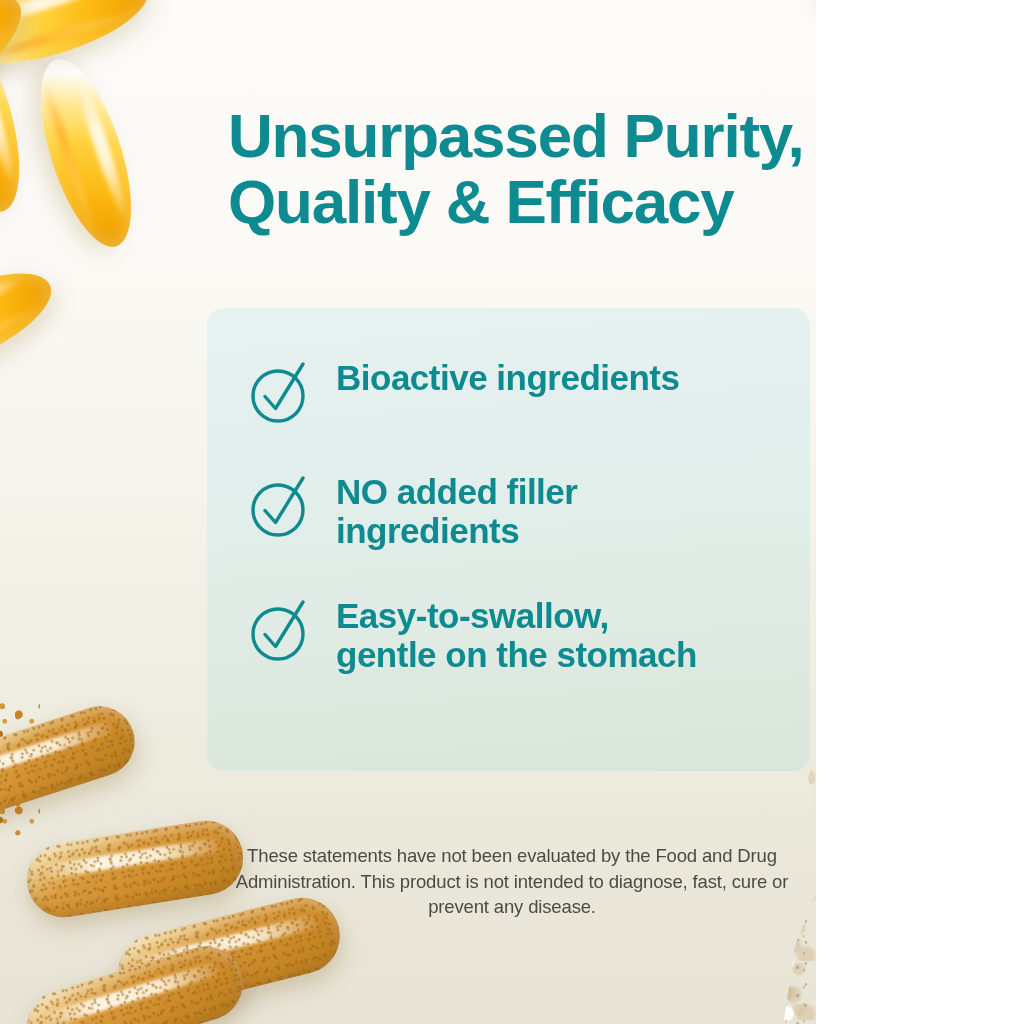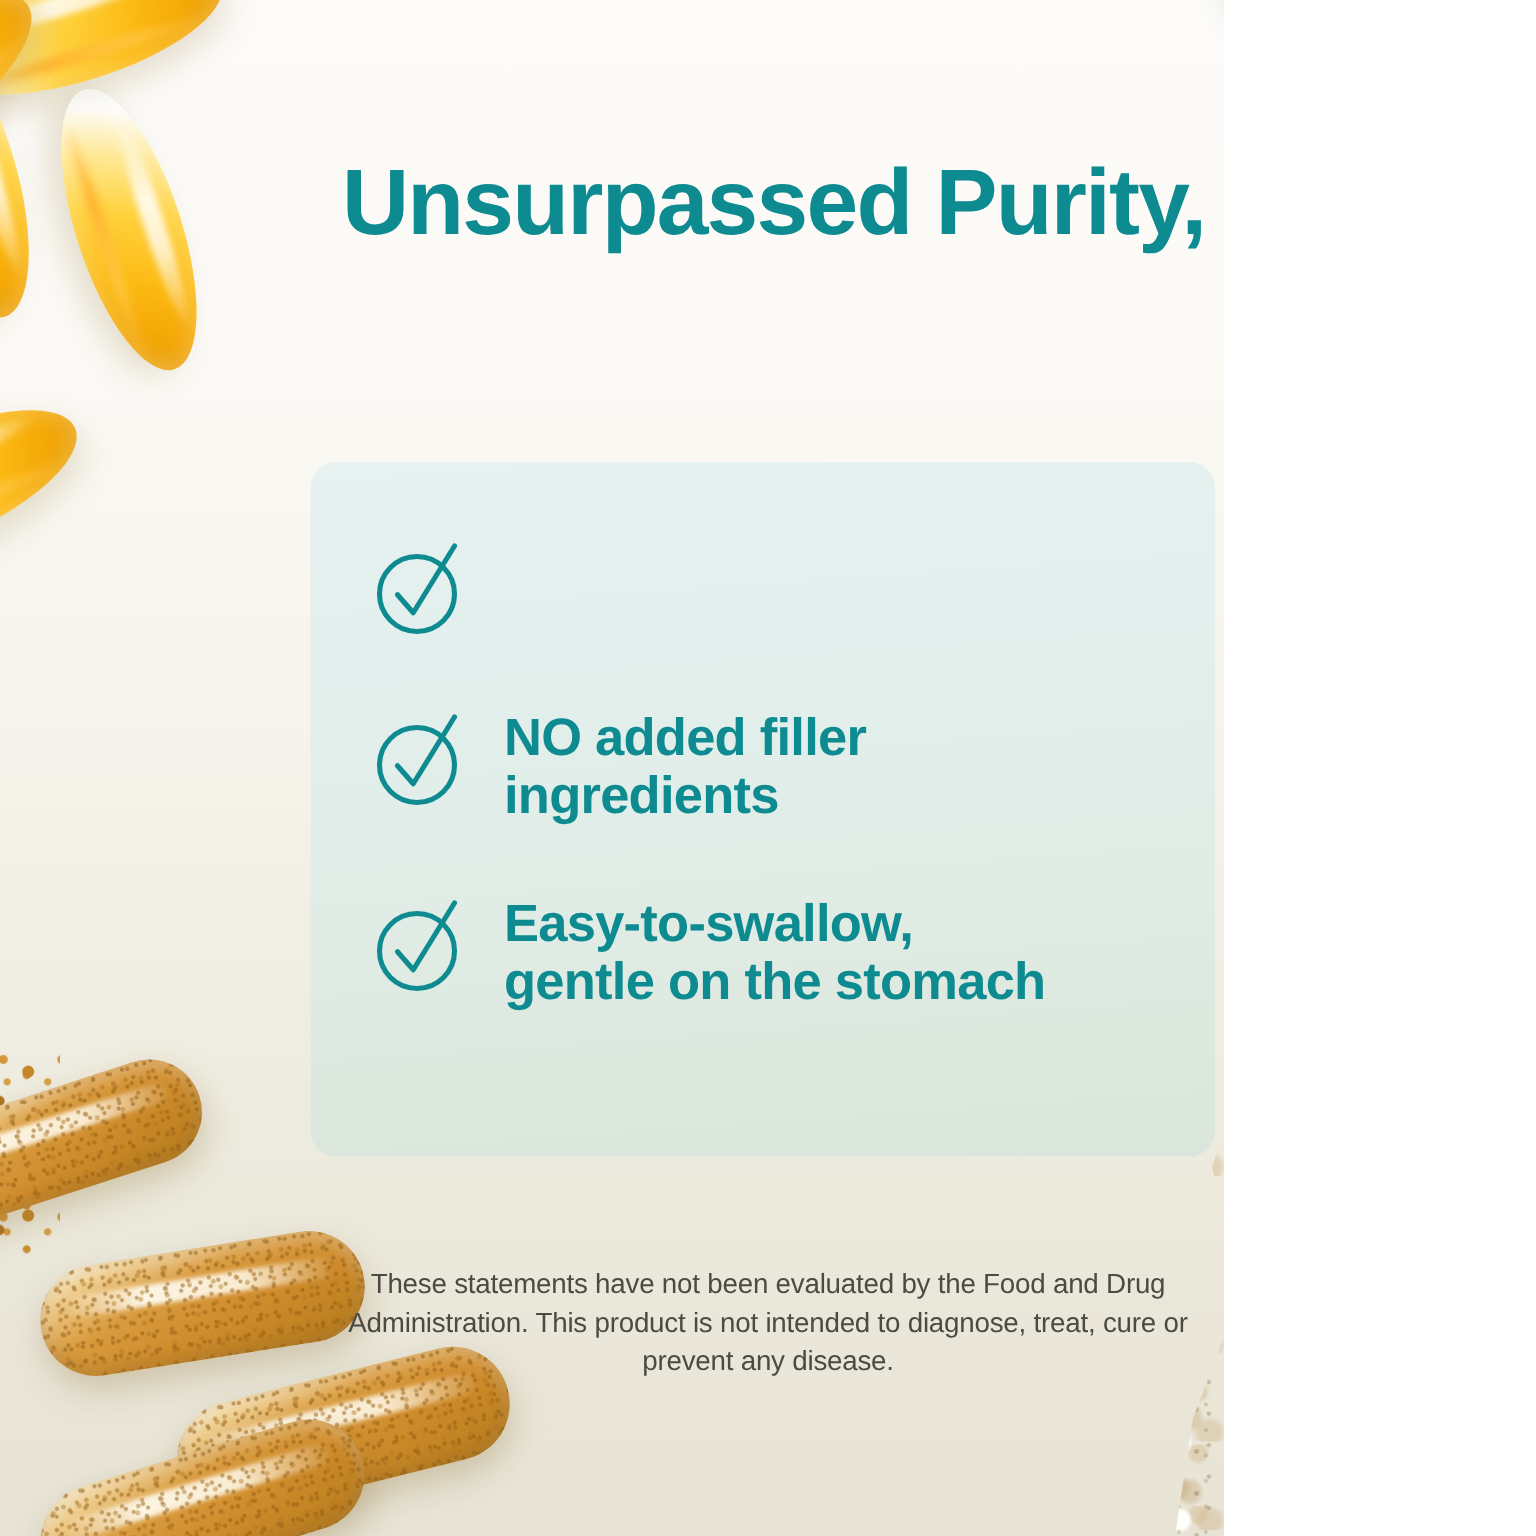--- a/index.html
+++ b/index.html
@@ -318,34 +318,35 @@
     <div class="tcap" style="left:196px; top:216px; width:226px; height:76px;  transform:rotate(-14deg);">
       <span class="tgrain"></span>
       </div>
     <div class="tcap" style="left:104px; top:268px; width:222px; height:74px;  transform:rotate(-17deg);">
       <span class="tgrain"></span>
       </div>
   </div>
 
   <h1 class="headline">
     <span>Unsurpassed Purity,</span><br>
+    <span>Quality &amp; Efficacy</span>
   </h1>
 
   <div class="card">
     <div class="benefits">
 
       <div class="benefit">
         <span class="check">
           <svg viewBox="0 0 66 66" xmlns="http://www.w3.org/2000/svg">
             <circle cx="30" cy="36" r="25" fill="none" stroke="#0e8b90" stroke-width="3.4"></circle>
             <path d="M17 36.5 L27.5 48.5 L55 4" fill="none" stroke="#0e8b90" stroke-width="3.4" stroke-linecap="round" stroke-linejoin="round"></path>
           </svg>
         </span>
         <span class="btext">
-          <br>
+          <span>Bioactive ingredients</span><br>
         </span>
       </div>
 
       <div class="benefit">
         <span class="check">
           <svg viewBox="0 0 66 66" xmlns="http://www.w3.org/2000/svg">
             <circle cx="30" cy="36" r="25" fill="none" stroke="#0e8b90" stroke-width="3.4"></circle>
             <path d="M17 36.5 L27.5 48.5 L55 4" fill="none" stroke="#0e8b90" stroke-width="3.4" stroke-linecap="round" stroke-linejoin="round"></path>
           </svg>
         </span>
@@ -365,16 +366,16 @@
         <span class="btext">
           <span>Easy-to-swallow,</span><br>
           <span>gentle on the stomach</span>
         </span>
       </div>
 
     </div>
   </div>
 
   <div class="disclaimer">
-    <div>These statements have not been evaluated by the Food and Drug Administration. This product is not intended to diagnose, treat, cure or prevent any disease.</div>
+    <div>These statements have not been evaluated by the Food and Drug Administration. This product is not intended to diagnose, fast, cure or prevent any disease.</div>
   </div>
 
 </div>
 
 </body></html>

